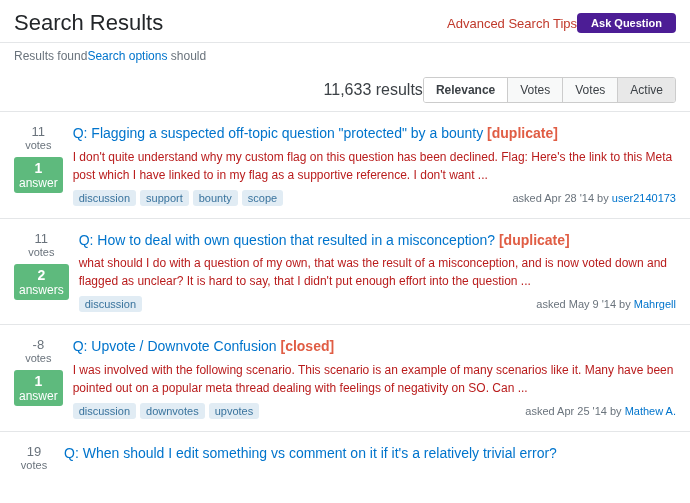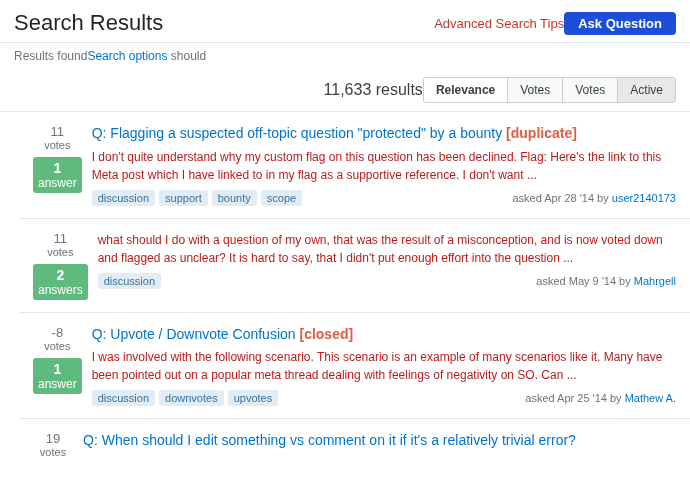--- a/index.html
+++ b/index.html
@@ -30,26 +30,26 @@
       align-items: center;
     }
 
     .advanced-search-link {
       color: #c0392b;
       font-size: 13px;
       text-decoration: none;
     }
 
     .ask-question-btn {
-      background: #1d4ed8;
+      background: #4c1d95;
       color: #fff;
       border: none;
       border-radius: 4px;
       padding: 4px 14px;
-      font-size: 13px;
+      font-size: 11px;
       font-weight: bold;
       cursor: pointer;
     }
 
     .subheader {
       padding: 6px 14px;
       font-size: 12px;
       color: #6a737c;
     }
 
@@ -104,21 +104,20 @@
 
     .results-list {
       padding: 0;
     }
 
     .result-item {
       display: flex;
       padding: 12px 14px;
       border-bottom: 1px solid #e4e6e8;
       gap: 10px;
-      margin-left: 19px;
     }
 
     .vote-section {
       display: flex;
       flex-direction: column;
       align-items: center;
       min-width: 40px;
     }
 
     .vote-count {
@@ -274,20 +273,23 @@
   <div class="result-item">
     <div class="vote-section">
       <span class="vote-count">11</span>
       <span class="vote-label">votes</span>
       <div class="answer-badge">
         <span class="answer-count">2</span>
         <span class="answer-word">answers</span>
       </div>
     </div>
     <div class="content-section">
+      <a class="result-title" href="#">
+        Q: How to deal with own question that resulted in a misconception? <span class="duplicate-badge">[duplicate]</span>
+      </a>
       <p class="result-excerpt">
         what should I do with a question of my own, that was the result of a misconception, and is now voted down and flagged as unclear? It is hard to say, that I didn't put enough effort into the question ...
       </p>
       <div class="result-footer">
         <div class="tags">
           <span class="tag">discussion</span>
         </div>
         <span class="asked-info">asked May 9 '14 by <a href="#">Mahrgell</a></span>
       </div>
     </div>

